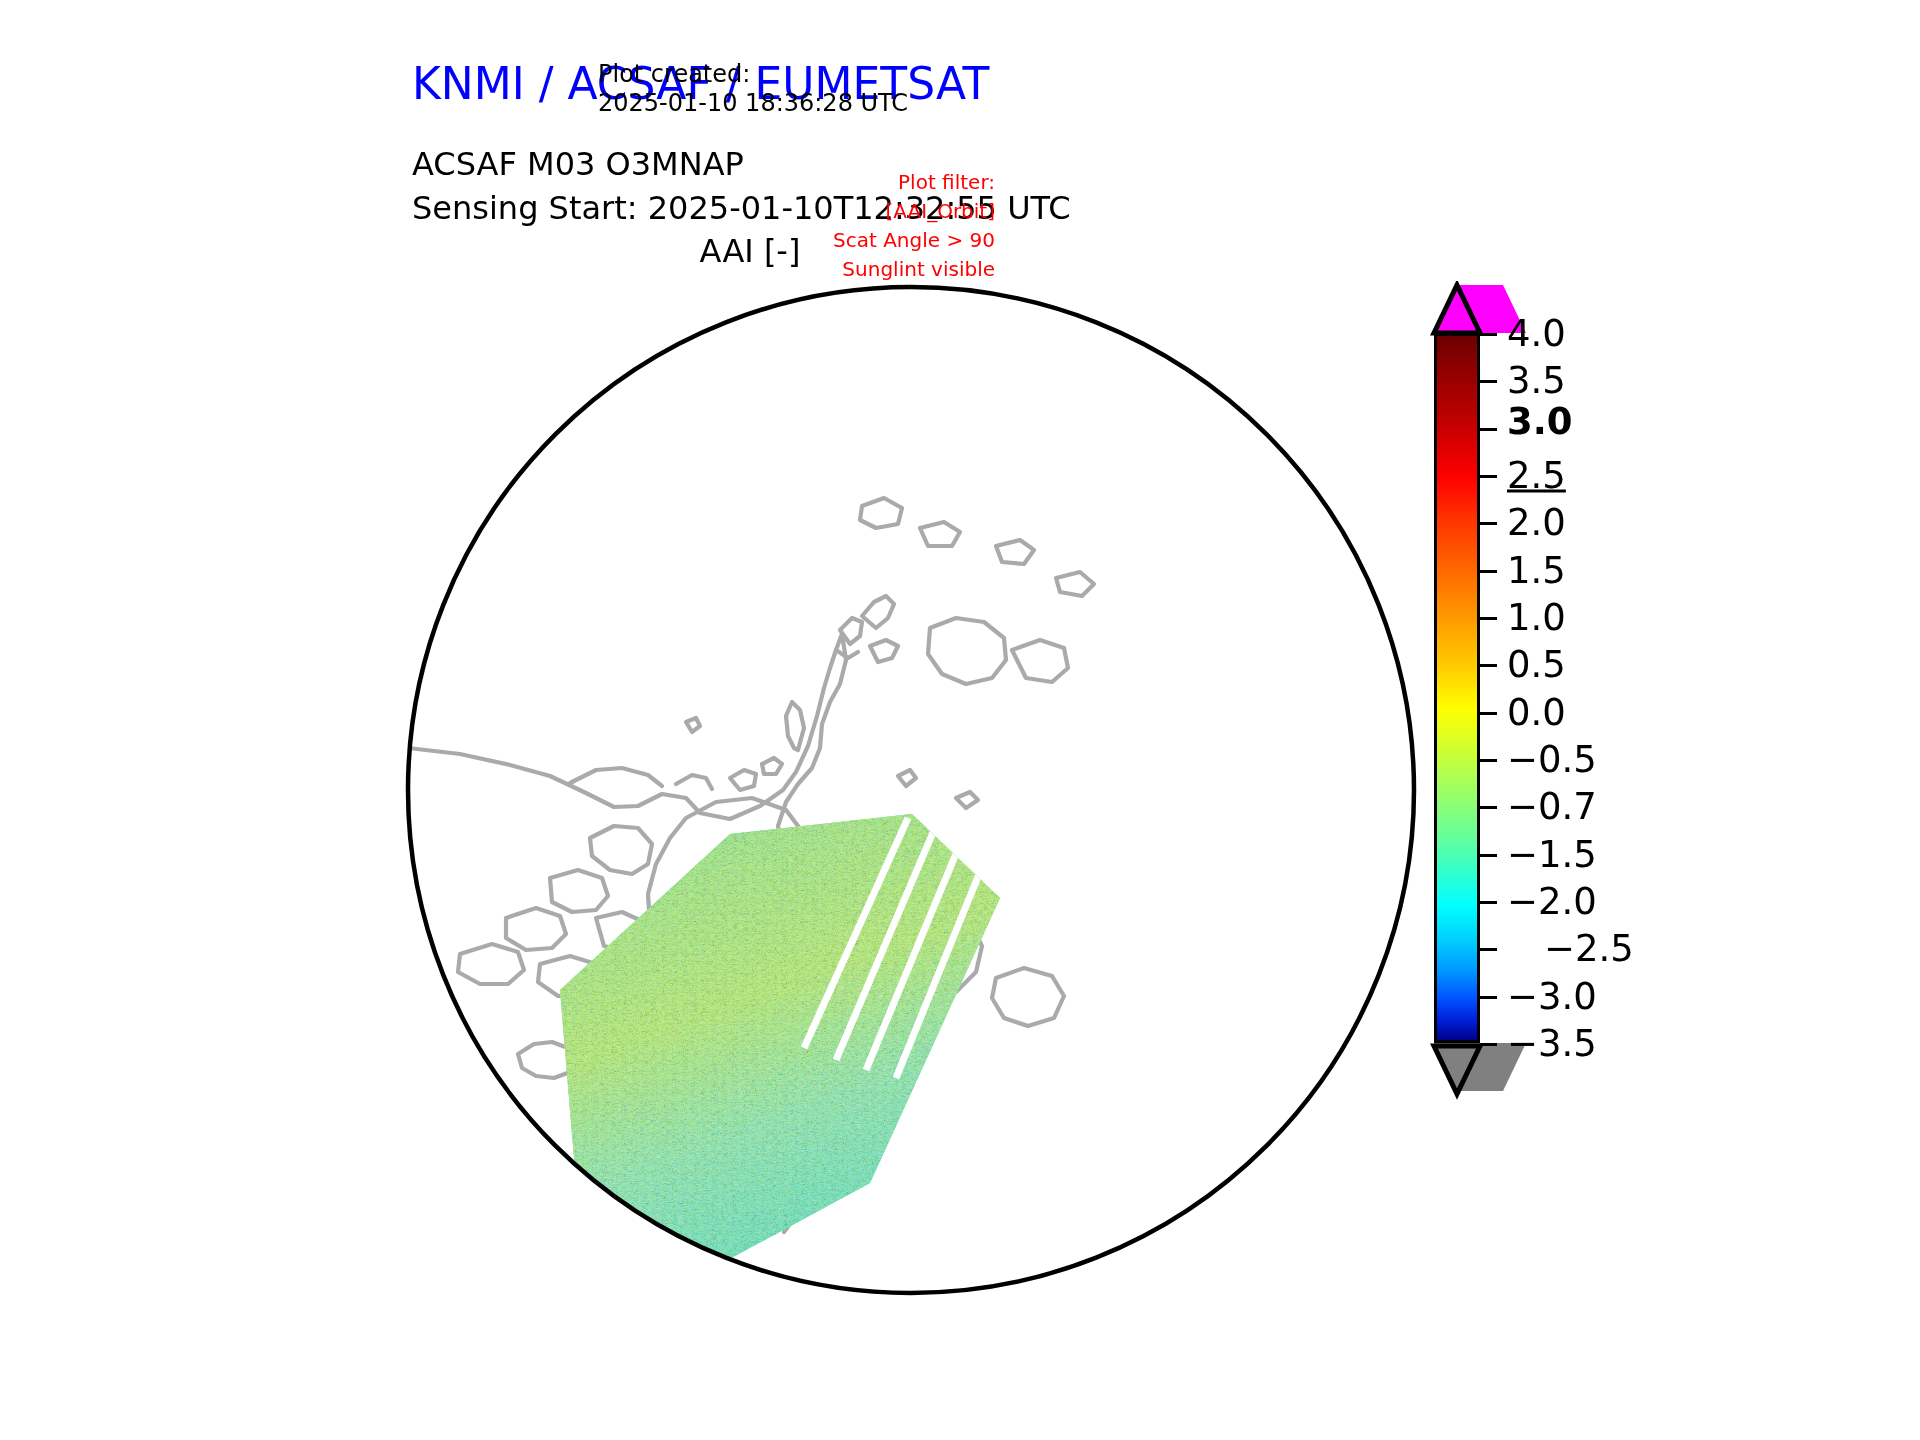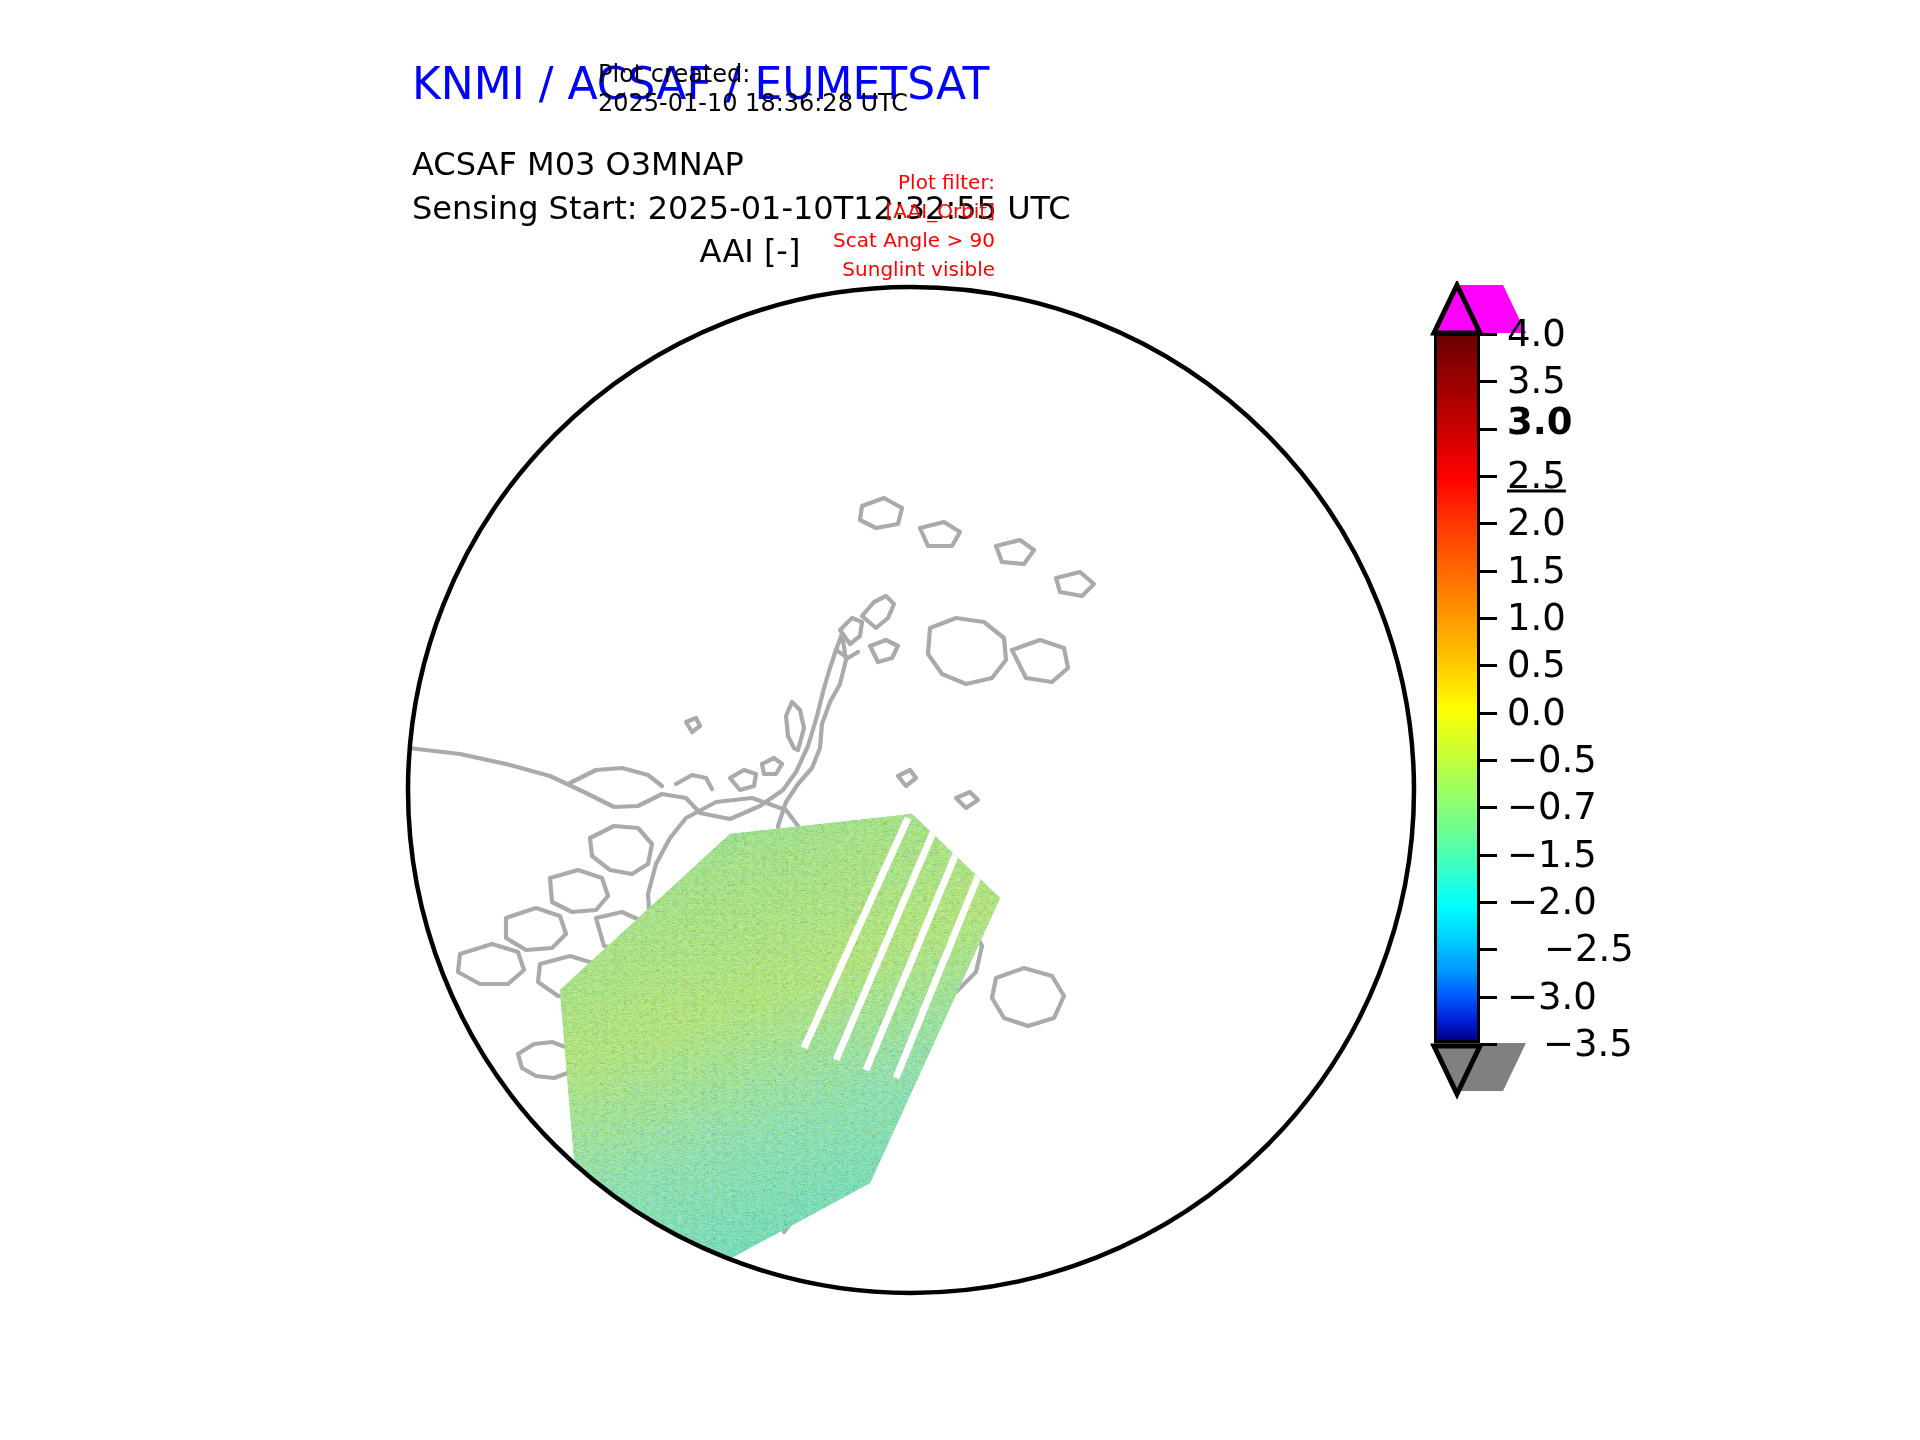--- a/index.html
+++ b/index.html
@@ -355,15 +355,15 @@
       <div class="cb-label" style="top: 528.333px;">−0.7</div>
       <div class="cb-tick" style="top: 575.667px;"></div>
       <div class="cb-label" style="top: 575.667px;">−1.5</div>
       <div class="cb-tick" style="top: 623px;"></div>
       <div class="cb-label" style="top: 623px;">−2.0</div>
       <div class="cb-tick" style="top: 670.333px;"></div>
       <div class="cb-label" style="top: 670.333px; margin-left: 37px;">−2.5</div>
       <div class="cb-tick" style="top: 717.667px;"></div>
       <div class="cb-label" style="top: 717.667px;">−3.0</div>
       <div class="cb-tick" style="top: 765px;"></div>
-      <div class="cb-label" style="top: 765px; margin-left: 36px;">−3.5</div>
+      <div class="cb-label" style="top: 765px;">−3.5</div>
     </div>
 </div>
 
 </body></html>

